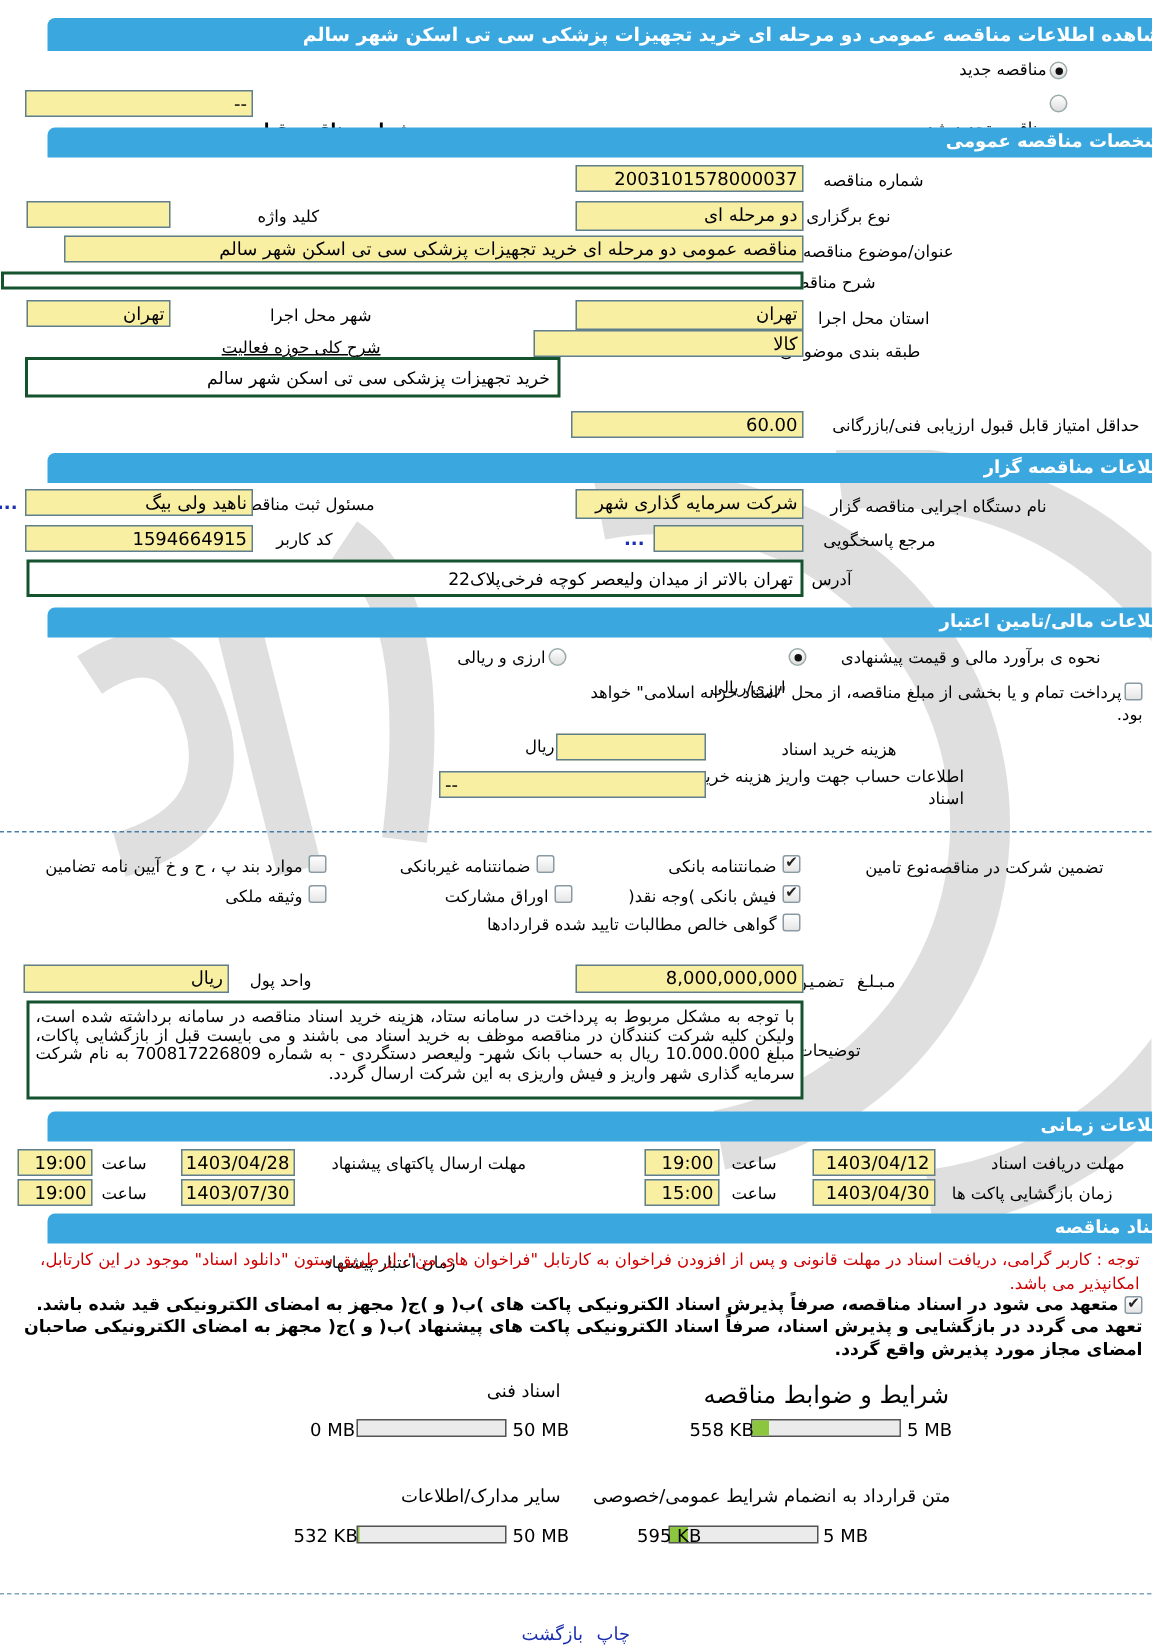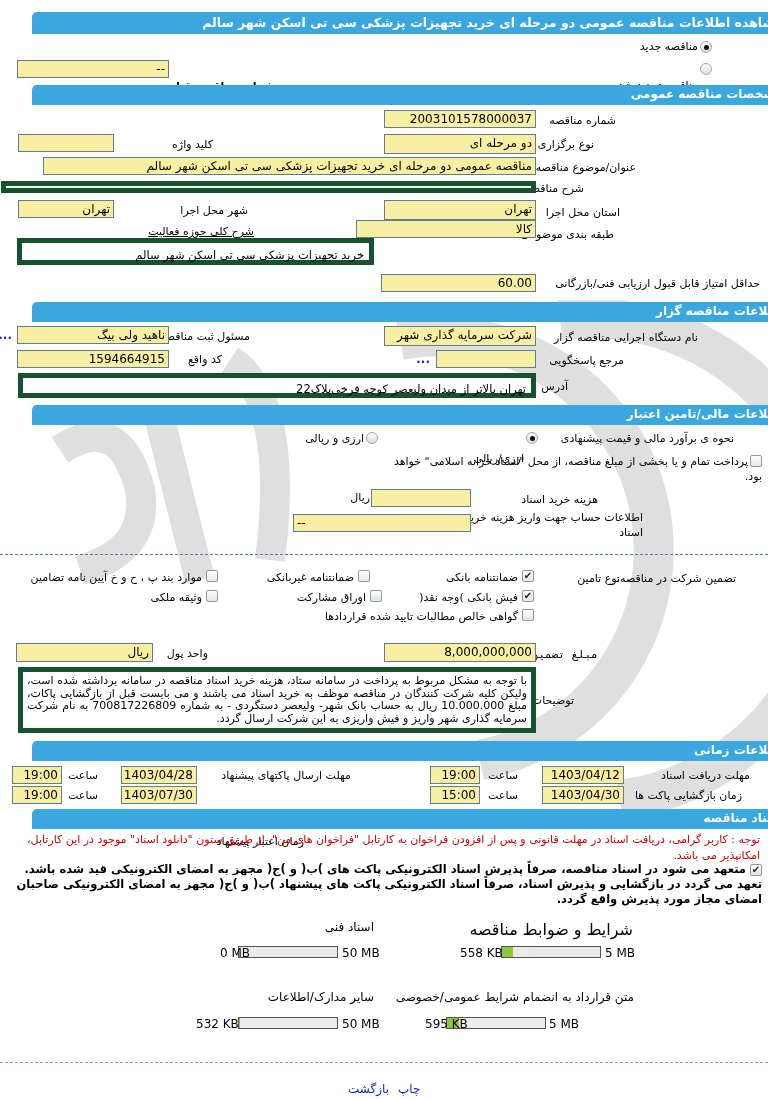--- a/index.html
+++ b/index.html
@@ -14,21 +14,21 @@
     background: #3ba7df; color: #fff; font-weight: bold; font-size: 12px;
     border-radius: 5px 5px 0 0; padding: 2px 8px 0 0; white-space: nowrap; margin-left: 20px;
   }
   .hdr.title { height: 22px; font-size: 12.5px; padding-top: 3px; }
   .lbl { position: absolute; white-space: nowrap; font-size: 11px; }
   .fld {
     position: absolute; height: 18px; background: #f9efa3; border: 1px solid #5f7e8e;
     font-size: 12px; padding: 0 3px; white-space: nowrap; overflow: hidden; line-height: 16px;
   }
   .box {
-    position: absolute; background: #fff; border: 5px solid #14532d; font-size: 11.5px;
+    position: absolute; background: #fff; border: 2px solid #14532d; font-size: 11.5px;
     padding: 2px 5px; line-height: 14px;
   }
   .radio {
     position: absolute; width: 12px; height: 12px; border-radius: 50%;
     border: 1px solid #9aa; background: linear-gradient(#fff, #ddd);
   }
   .radio.on::after {
     content: ""; position: absolute; left: 3px; top: 3px; width: 5px; height: 5px;
     border-radius: 50%; background: #111;
   }
@@ -102,21 +102,21 @@
 
 <span class="lbl" style="right:70px;top:331px;">نام دستگاه اجرایی مناقصه گزار</span>
 <div class="fld" style="right:232px;top:326px;width:152px;height:20px;">شرکت سرمایه گذاری شهر</div>
 <span class="lbl" style="right:518px;top:330px;">مسئول ثبت مناقصه</span>
 <div class="fld" style="right:599px;top:326px;width:152px;">ناهید ولی بیگ</div>
 <span class="dots" style="right:756px;top:328px;">...</span>
 
 <span class="lbl" style="right:144px;top:354px;">مرجع پاسخگویی</span>
 <div class="fld" style="right:232px;top:350px;width:100px;"></div>
 <span class="dots" style="right:338px;top:352px;">...</span>
-<span class="lbl" style="right:546px;top:353px;">کد واقع</span>
+<span class="lbl" style="right:546px;top:353px;">کد کاربر</span>
 <div class="fld" style="right:599px;top:350px;width:152px;">1594664915</div>
 
 <span class="lbl" style="right:200px;top:380px;">آدرس</span>
 <div class="box" style="right:232px;top:373px;width:518px;height:25px;padding-top:4px;">تهران بالاتر از میدان ولیعصر کوچه فرخی‌پلاک22</div>
 
 <div class="hdr" style="top:405px;">اطلاعات مالی/تامین اعتبار</div>
 
 <span class="lbl" style="right:34px;top:432px;">نحوه ی برآورد مالی و قیمت پیشنهادی</span>
 <span class="radio on" style="right:230px;top:432px;"></span>
 <span class="lbl" style="right:244px;top:452px;">ارزی/ریالی</span>
@@ -193,21 +193,21 @@
 <span class="lbl" style="right:135px;top:920px;font-size:16px;">شرایط و ضوابط مناقصه</span>
 <span class="size" style="left:605px;top:946px;">5 MB</span>
 <div class="bar" style="left:501px;top:946px;">
     <div class="fill" style="left:0;right:auto;width:11px;"></div>
   </div>
 <span class="size" style="left:460px;top:946px;">558 KB</span>
 
 <span class="lbl" style="right:394px;top:920px;font-size:12px;">اسناد فنی</span>
 <span class="size" style="left:342px;top:946px;">50 MB</span>
 <div class="bar" style="left:238px;top:946px;"></div>
-<span class="size" style="left:207px;top:946px;margin-left:13px;">0 MB</span>
+<span class="size" style="left:207px;top:946px;">0 MB</span>
 
 <span class="lbl" style="right:134px;top:990px;font-size:12px;">متن قرارداد به انضمام شرایط عمومی/خصوصی</span>
 <span class="size" style="left:549px;top:1017px;">5 MB</span>
 <div class="bar" style="left:446px;top:1017px;">
     <div class="fill" style="left:0;right:auto;width:12px;"></div>
   </div>
 <span class="size" style="left:425px;top:1017px;">595 KB</span>
 
 <span class="lbl" style="right:394px;top:990px;font-size:12px;">سایر مدارک/اطلاعات</span>
 <span class="size" style="left:342px;top:1017px;">50 MB</span>

